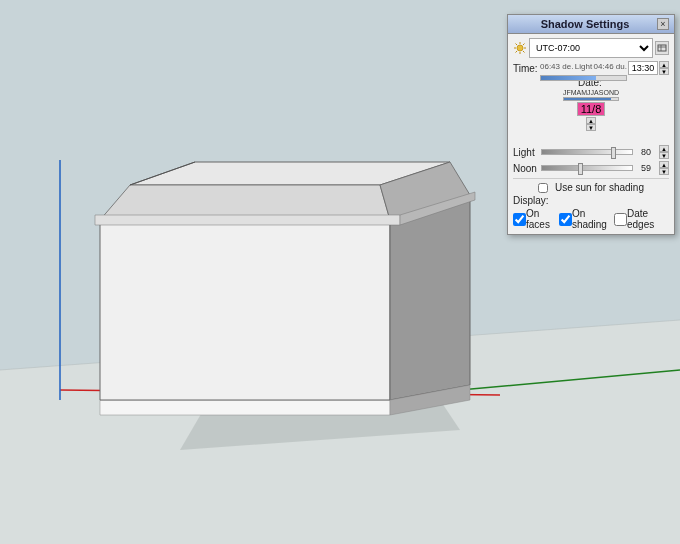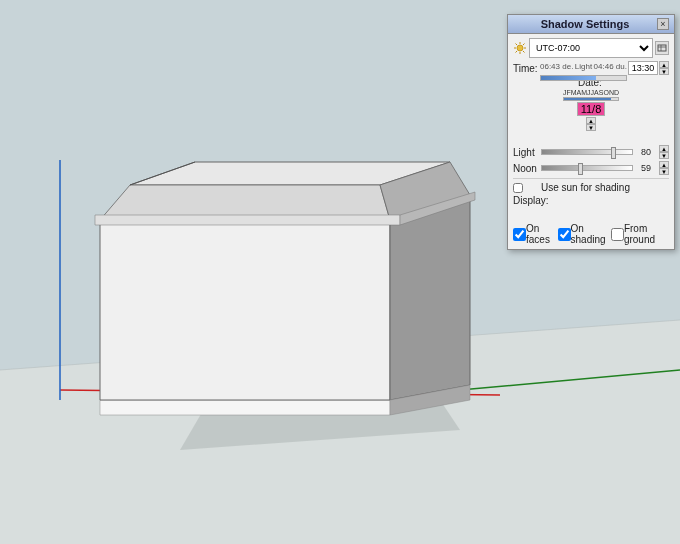--- a/index.html
+++ b/index.html
@@ -280,38 +280,39 @@
 
     .divider {
       border-top: 1px solid #ccc;
       margin: 3px 0;
     }
 
     
     .check-row {
       display: flex;
       align-items: center;
-      gap: 18px;
+      gap: 7px;
       margin-bottom: 2px;
+      margin-left: 25px;
     }
 
     .check-row input[type=checkbox] {
       width: 10px;
       height: 10px;
     }
 
     .check-label {
       font-size: 10px;
       color: #222;
     }
 
     .display-label {
       font-size: 10px;
       color: #222;
-      margin-bottom: 17px;
+      margin-bottom: 2px;
     }
 
     .display-checks {
       display: flex;
       align-items: center;
     }
   </style>
 </head>
 <body>
 
@@ -470,17 +471,17 @@
     </div>
 
     <div class="display-label">Display:</div>
 
     <div class="display-checks">
       <input type="checkbox" checked="" style="">
       <span class="check-label">On faces</span>
       <input type="checkbox" checked="" style="">
       <span class="check-label">On shading</span>
       <input type="checkbox" style="">
-      <span class="check-label">From ground</span>
+      <span class="check-label">Date edges</span>
     </div>
 
   </div>
 </div>
 
 </body></html>

